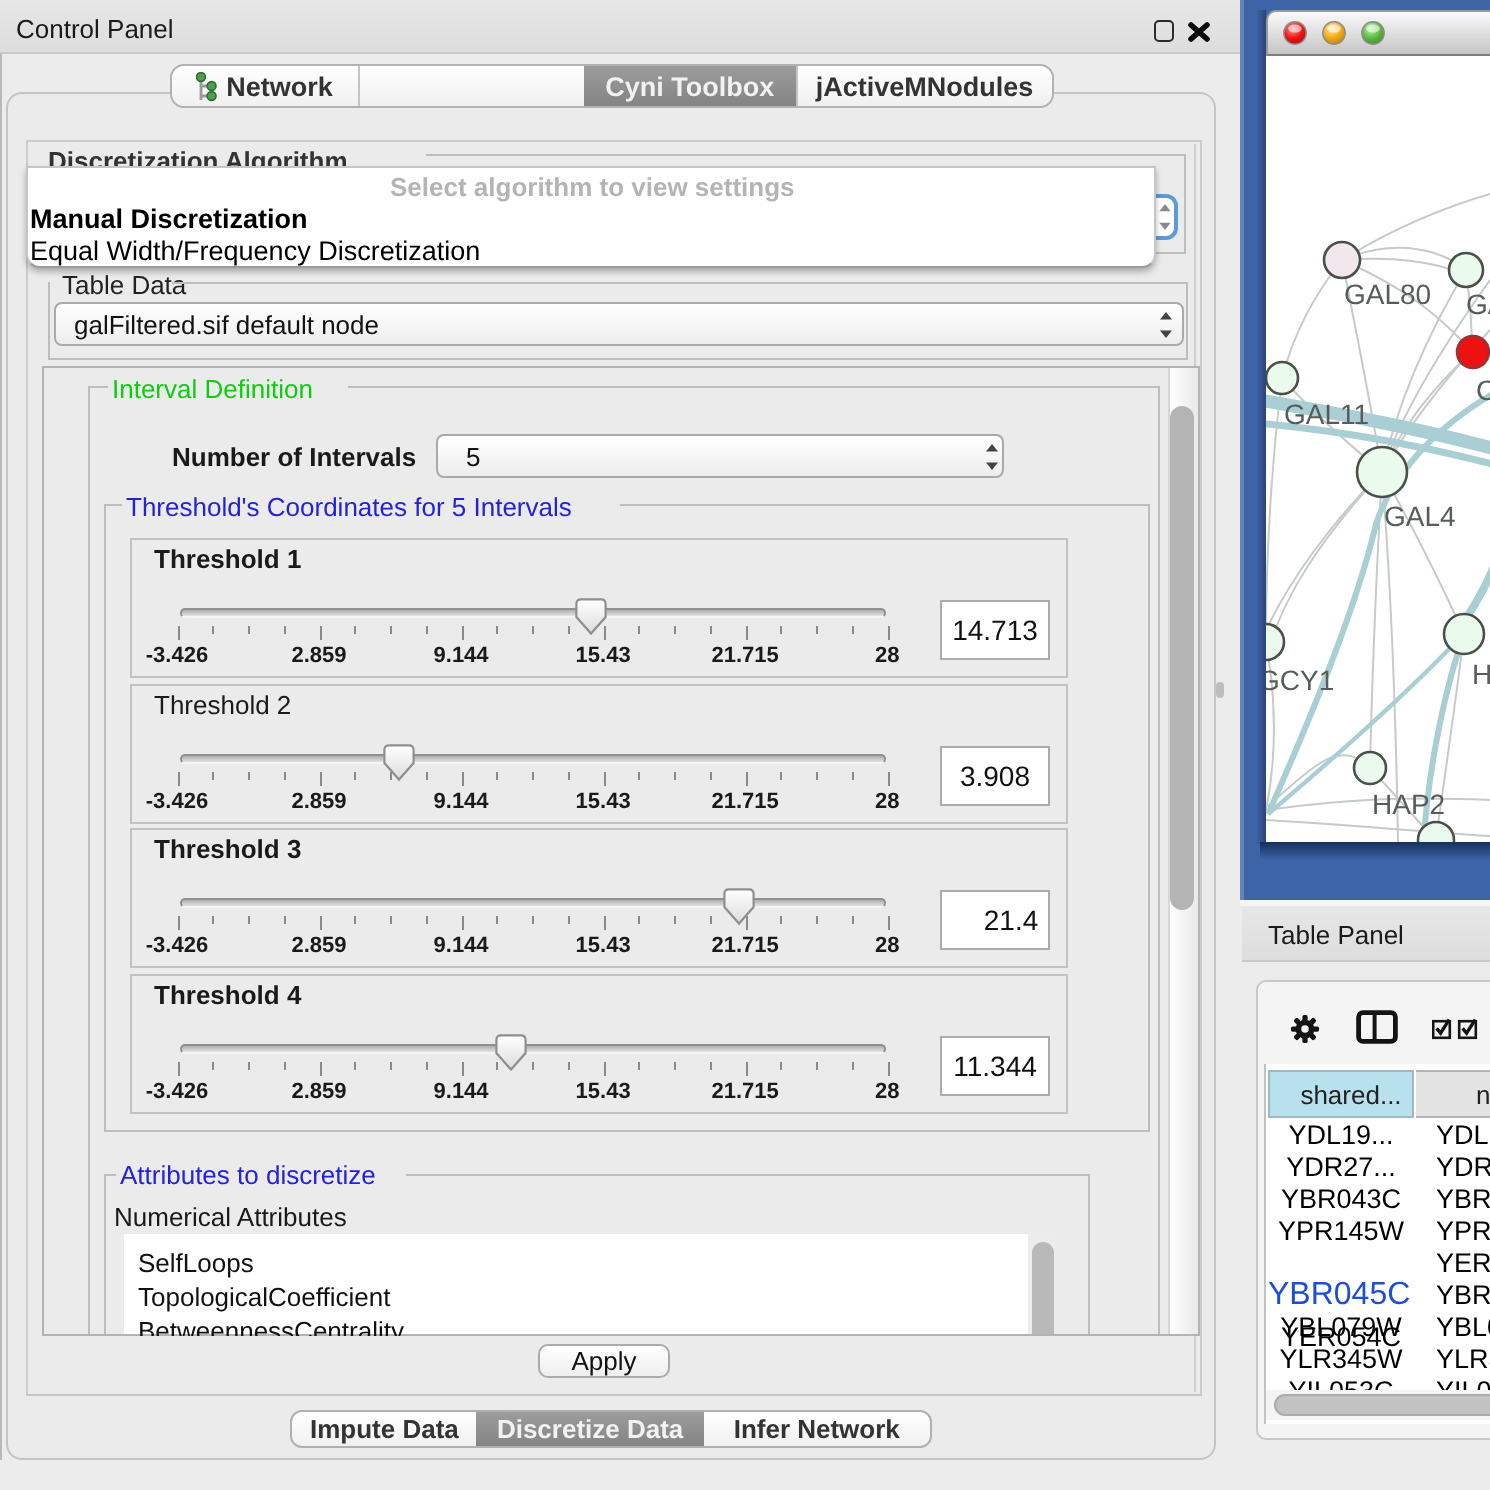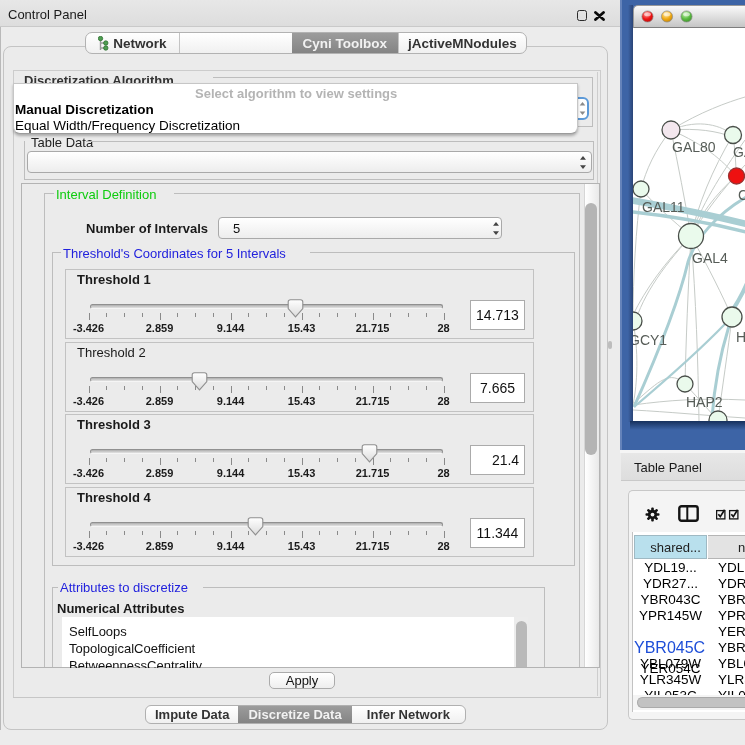--- a/index.html
+++ b/index.html
@@ -60,20 +60,21 @@
   <div class="abs" style="left:15px;top:102px;font-size:13.5px;font-weight:bold;color:#000;">Manual Discretization</div>
   <div class="abs" style="left:15px;top:118px;font-size:13.5px;color:#000;">Equal Width/Frequency Discretization</div>
 
   <div class="abs" style="left:31px;top:135px;font-size:13px;color:#222;">Table Data</div>
   <div class="abs" style="left:24px;top:141px;width:1px;height:38px;background:#bdbdbd;"></div>
   <div class="abs" style="left:86px;top:141px;width:507px;height:1px;background:#bdbdbd;"></div>
   <div class="abs" style="left:593px;top:141px;width:1px;height:38px;background:#bdbdbd;"></div>
   <div class="abs" style="left:24px;top:179px;width:570px;height:1px;background:#bdbdbd;"></div>
 
   <div class="abs" style="left:27px;top:151px;width:565px;height:22px;background:linear-gradient(#ffffff,#ededed);border:1px solid #a9a9a9;border-radius:4px;"></div>
+  <div class="abs" style="left:37px;top:155px;font-size:13px;color:#111;">galFiltered.sif default node</div>
   <svg class="abs" style="left:579px;top:156px;" width="8" height="13" viewBox="0 0 8 13">
       <path d="M4 0 L7 3.8 H1 Z" fill="#444"></path>
       <path d="M4 13 L7 9.2 H1 Z" fill="#444"></path>
     </svg>
 
   <div class="abs" style="left:21px;top:183px;width:579px;height:485px;background:#ebebeb;border:1px solid #b3b3b3;"></div>
 
   <div class="abs" style="left:584px;top:184px;width:15px;height:483px;background:linear-gradient(90deg,#ffffff,#e9e9e9);border-left:1px solid #d6d6d6;"></div>
   <div class="abs" style="left:585px;top:203px;width:12px;height:252px;background:#b4b4b4;border-radius:6px;"></div>
 
@@ -171,21 +172,21 @@
       <div class="abs" style="left:413.59999999999997px;top:394.5px;width:60px;text-align:center;font-size:11px;font-weight:bold;color:#1a1a1a;">28</div>
       <svg class="abs" style="left:190.5px;top:371.5px;" width="17" height="19" viewBox="0 0 17 19">
         <defs>
           <linearGradient id="thg2" x1="0" y1="0" x2="0" y2="1">
             <stop offset="0" stop-color="#ffffff"></stop>
             <stop offset="1" stop-color="#dcdcdc"></stop>
           </linearGradient>
         </defs>
         <path d="M3.5 0.7 H13.5 Q15.8 0.7 15.8 3 V9.5 L8.5 17.8 L1.2 9.5 V3 Q1.2 0.7 3.5 0.7 Z" fill="url(#thg2)" stroke="#8f8f8f" stroke-width="1.1"></path>
       </svg>
-      <div class="abs" style="left:470px;top:372.5px;width:55px;height:30px;background:#fff;border:1px solid #ababab;font-size:14px;color:#111;display:flex;align-items:center;justify-content:center;">7.665</div>
+      <div class="abs" style="left:470px;top:372.5px;width:55px;height:30px;background:#fff;border:1px solid #ababab;font-size:14px;color:#111;display:flex;align-items:center;justify-content:center;">3.908</div>
       <div class="abs" style="left:65px;top:414px;width:469px;height:70px;border:1px solid #c2c2c2;background:#ebebeb;"></div>
       <div class="abs" style="left:77px;top:417px;font-size:13px;font-weight:bold;color:#1a1a1a;">Threshold 3</div>
       <div class="abs" style="left:90px;top:449px;width:353px;height:5px;border-radius:3px;background:linear-gradient(#aeaeae,#e3e3e3);border:1px solid #909090;border-bottom-color:#f5f5f5;"></div>
       <div class="abs" style="left:88.5px;top:458px;width:1px;height:7px;background:#8a8a8a;"></div>
       <div class="abs" style="left:106.3px;top:458px;width:1px;height:4px;background:#8a8a8a;"></div>
       <div class="abs" style="left:124.0px;top:458px;width:1px;height:4px;background:#8a8a8a;"></div>
       <div class="abs" style="left:141.8px;top:458px;width:1px;height:4px;background:#8a8a8a;"></div>
       <div class="abs" style="left:159.5px;top:458px;width:1px;height:7px;background:#8a8a8a;"></div>
       <div class="abs" style="left:177.3px;top:458px;width:1px;height:4px;background:#8a8a8a;"></div>
       <div class="abs" style="left:195.0px;top:458px;width:1px;height:4px;background:#8a8a8a;"></div>
@@ -259,21 +260,21 @@
         <path d="M3.5 0.7 H13.5 Q15.8 0.7 15.8 3 V9.5 L8.5 17.8 L1.2 9.5 V3 Q1.2 0.7 3.5 0.7 Z" fill="url(#thg4)" stroke="#8f8f8f" stroke-width="1.1"></path>
       </svg>
       <div class="abs" style="left:470px;top:517.5px;width:55px;height:30px;background:#fff;border:1px solid #ababab;font-size:14px;color:#111;display:flex;align-items:center;justify-content:center;">11.344</div>
     </div>
 
   <div class="abs" style="left:60px;top:580px;font-size:13px;color:#2222dd;">Attributes to discretize</div>
   <div class="abs" style="left:52px;top:587px;width:6px;height:1px;background:#bdbdbd;"></div>
   <div class="abs" style="left:203px;top:587px;width:341px;height:1px;background:#bdbdbd;"></div>
   <div class="abs" style="left:52px;top:587px;width:1px;height:80px;background:#bdbdbd;"></div>
   <div class="abs" style="left:544px;top:587px;width:1px;height:80px;background:#bdbdbd;"></div>
-  <div class="abs" style="left:57px;top:601px;font-size:13px;font-weight:bold;color:#1a1a1a;">Numerical Attributes</div>
+  <div class="abs" style="left:57px;top:601px;font-size:13px;font-weight:normal;color:#1a1a1a;">Numerical Attributes</div>
   <div class="abs" style="left:62px;top:617px;width:452px;height:50px;background:#ffffff;"></div>
   <div class="abs" style="left:69px;top:624px;font-size:13px;color:#111;">SelfLoops</div>
   <div class="abs" style="left:69px;top:641px;font-size:13px;color:#111;">TopologicalCoefficient</div>
   <div class="abs" style="left:69px;top:658px;font-size:13px;color:#111;height:10px;overflow:hidden;">BetweennessCentrality</div>
   <div class="abs" style="left:514px;top:617px;width:14px;height:50px;background:#ececec;"></div>
   <div class="abs" style="left:516px;top:621px;width:11px;height:46px;background:#b9b9b9;border-radius:6px 6px 0 0;"></div>
 
   <div class="abs" style="left:269px;top:672px;width:66px;height:17px;background:linear-gradient(#ffffff,#eeeeee);border:1px solid #ababab;border-radius:5px;text-align:center;font-size:13px;color:#111;line-height:15px;">Apply</div>
 
   <div class="abs" style="left:13px;top:697px;width:588px;height:1px;background:#c6c6c6;"></div>

